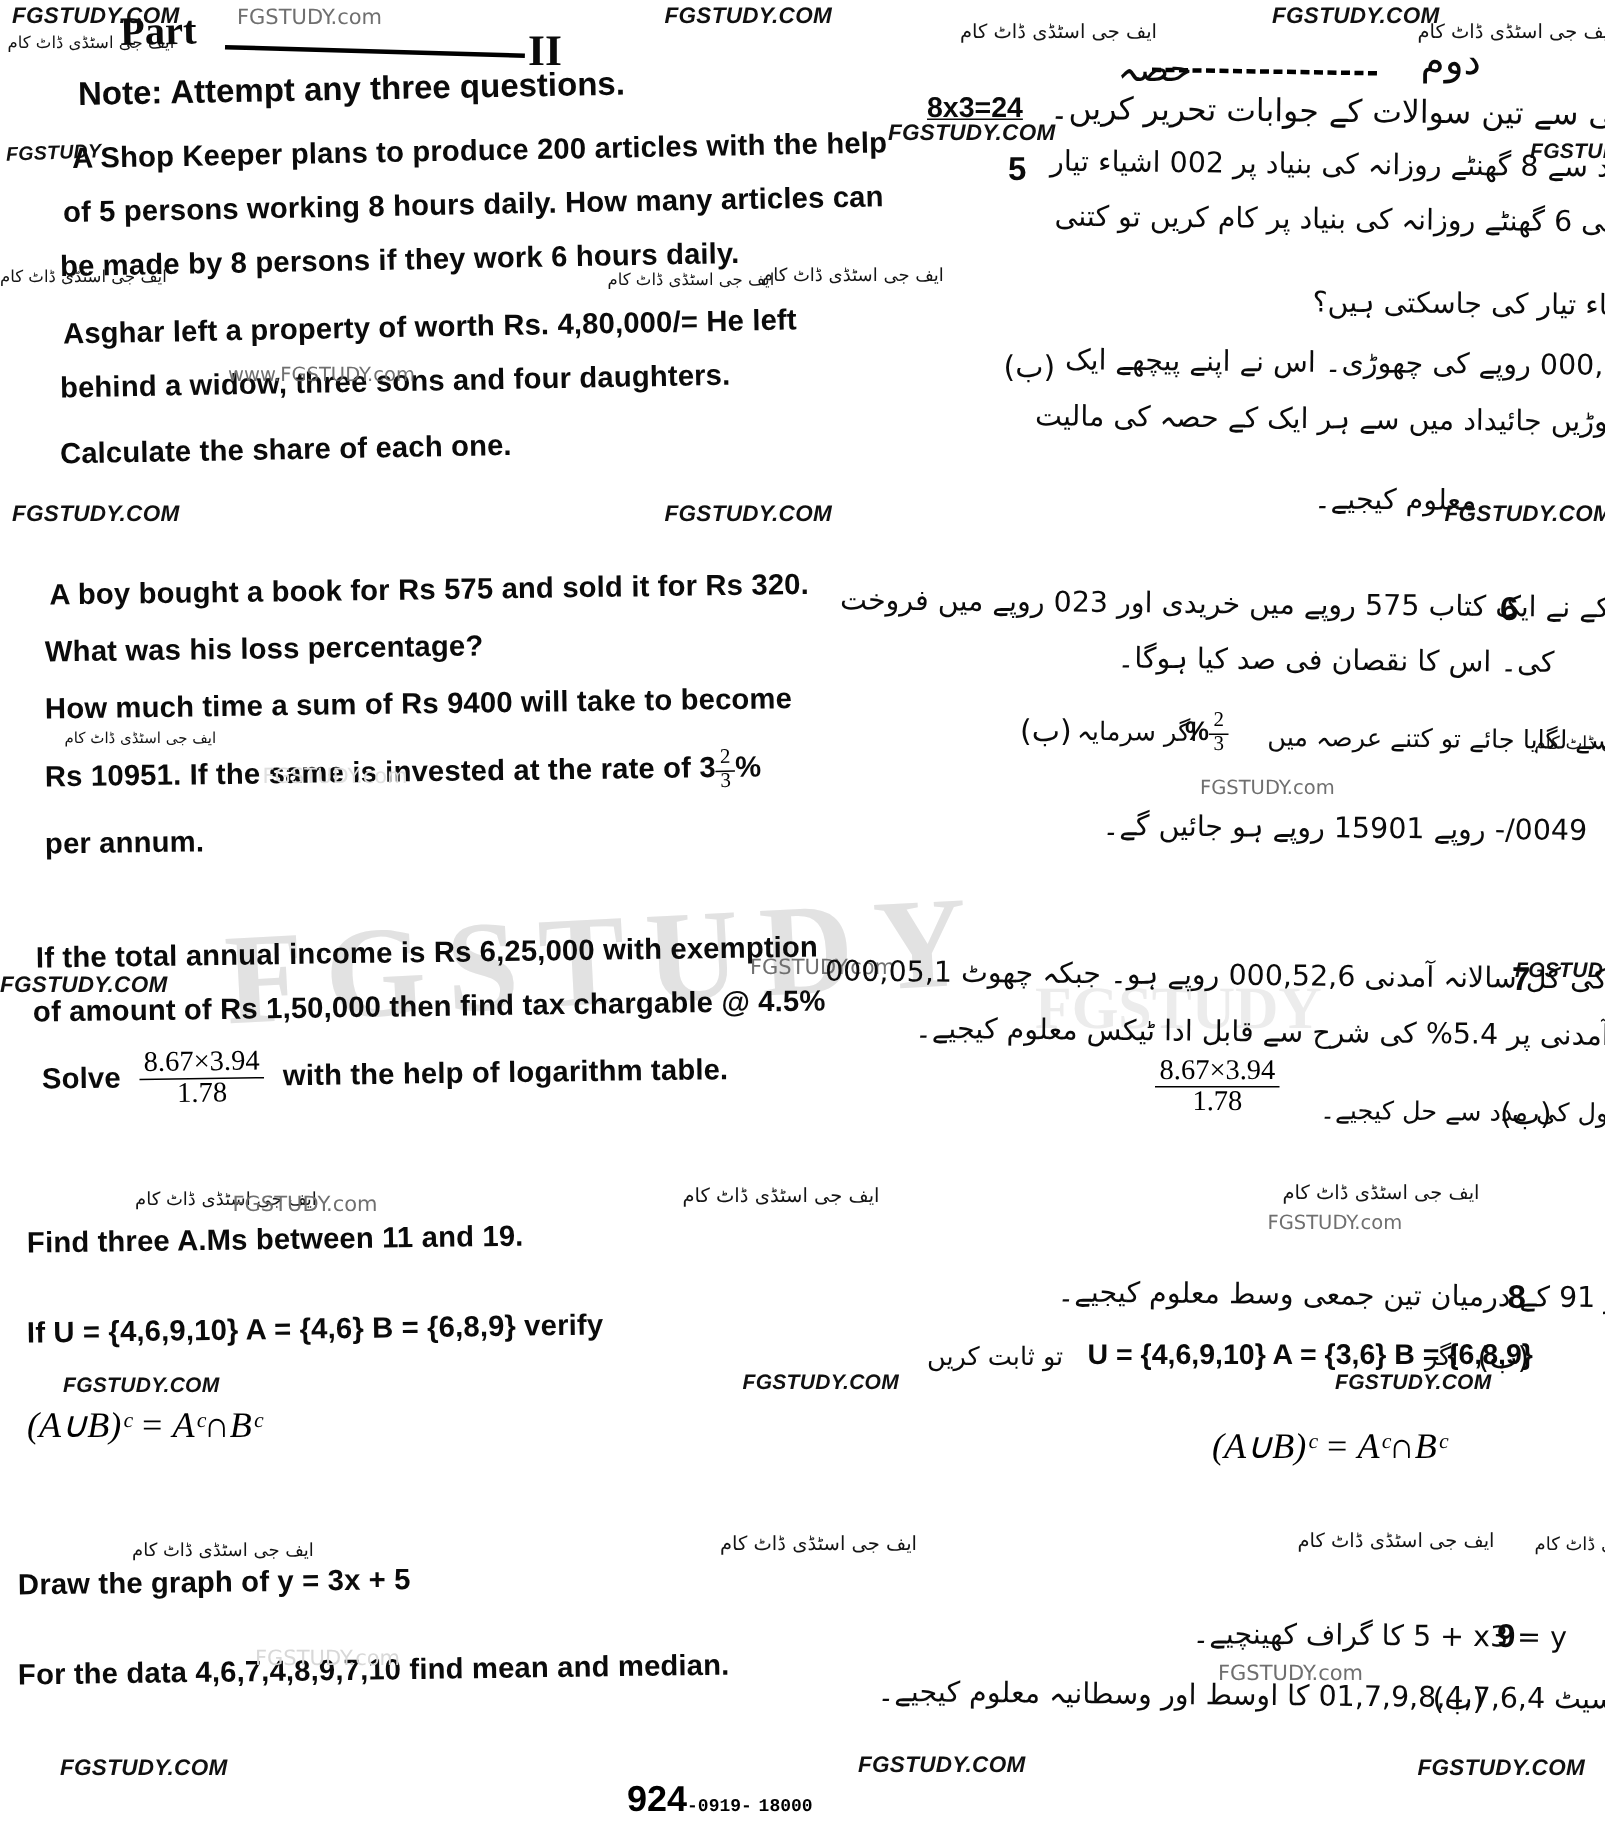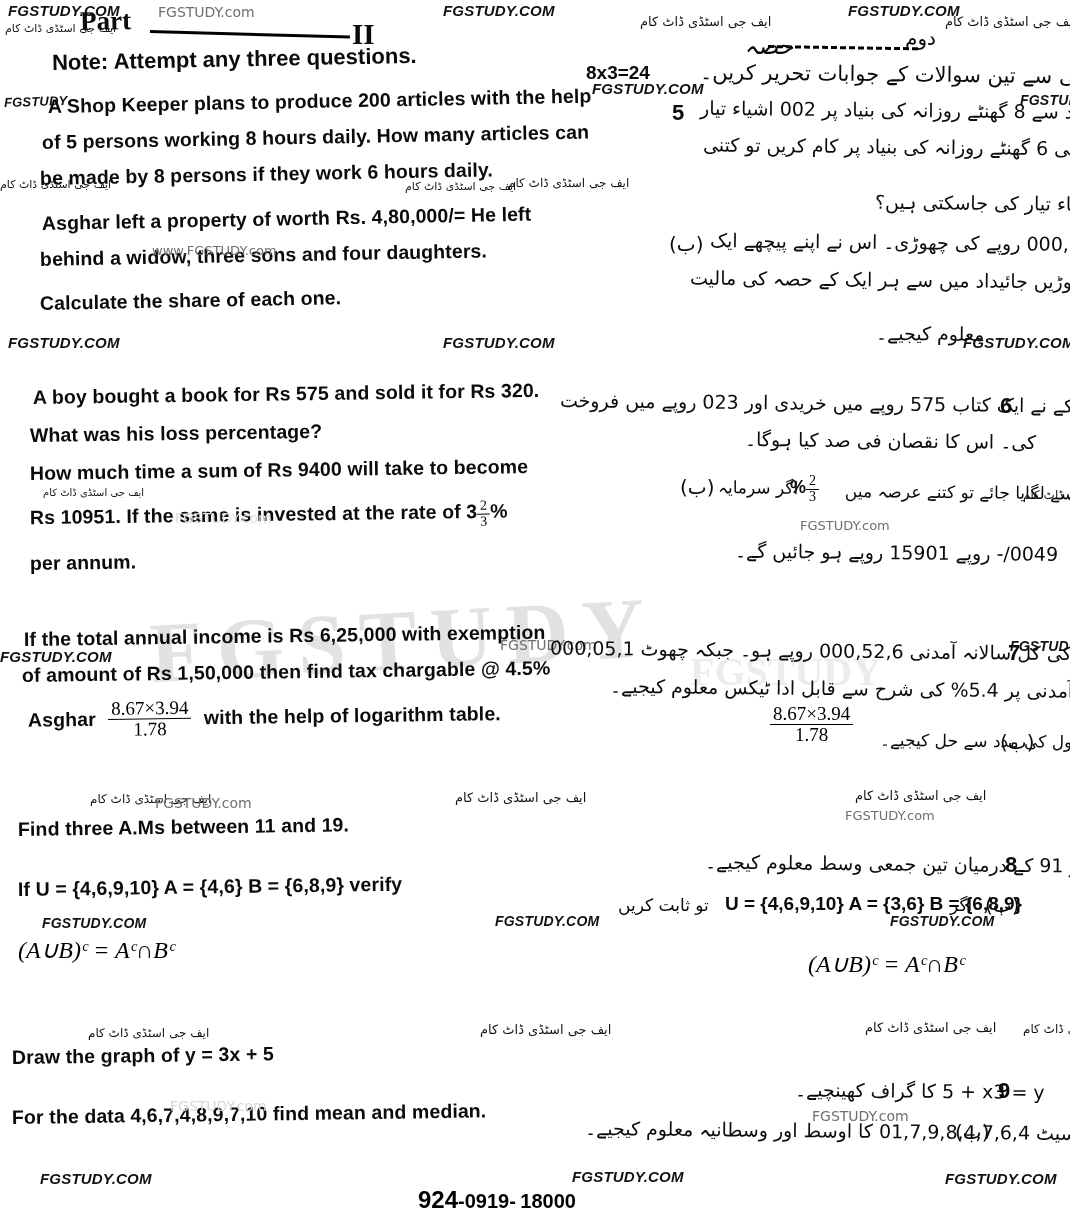--- a/index.html
+++ b/index.html
@@ -40,21 +40,21 @@
   .urdu-sm{font-size:17px;}
 
   
   .frac{display:inline-block;text-align:center;vertical-align:middle;
         font-family:"Liberation Serif", serif;font-style:normal;line-height:1.04;}
   .frac .num{display:block;font-size:17px;padding:0 3px;}
   .frac .den{display:block;font-size:17px;border-top:1.6px solid #000;padding:0 3px;}
   .frac-sm .num,.frac-sm .den{font-size:14px;}
 
   .footer-num{font-family:"Liberation Sans", sans-serif;font-weight:bold;font-size:24px;}
-  .footer-rest{font-family:Liberation Sans, sans-serif;font-weight:bold;font-size:20px;}
+  .footer-rest{font-family:Liberation Mono, monospace;font-weight:bold;font-size:12px;}
 
   .skew-a{transform:rotate(-1.1deg);transform-origin:left center;}
   .skew-b{transform:rotate(-0.8deg);transform-origin:left center;}
   .skew-c{transform:rotate(0.6deg);transform-origin:right center;}
 </style>
 </head>
 <body>
 
 <div id="page">
 
@@ -66,26 +66,26 @@
   <div class="wm wm-bold" style="left:443px;top:2px;font-size:15px;">FGSTUDY.COM</div>
   <div class="wm wm-bold" style="left:848px;top:2px;font-size:15px;">FGSTUDY.COM</div>
   <div class="wm wm-urdu" style="left:945px;top:14px;">ایف جی اسٹڈی ڈاٹ کام</div>
   <div class="wm wm-urdu" style="left:5px;top:22px;font-size:11px;">ایف جی اسٹڈی ڈاٹ کام</div>
   <div class="wm wm-urdu" style="left:640px;top:14px;font-size:13px;">ایف جی اسٹڈی ڈاٹ کام</div>
 
   <div class="abs eng part-word skew-a" style="left:80px;top:6px;">Part</div>
   <div class="dashline" style="left:150px;top:30px;width:200px;transform:rotate(1.6deg);"></div>
   <div class="abs eng roman" style="left:352px;top:18px;">II</div>
 
-  <div class="abs urdu" style="left:905px;top:26px;font-size:20px;">دوم</div>
+  <div class="abs urdu" style="left:947px;top:26px;font-size:26px;">دوم</div>
   <div class="dashline" style="left:768px;top:45px;width:150px;border-top:3px dashed #000;transform:rotate(0.9deg);"></div>
   <div class="abs urdu" style="left:745px;top:32px;font-size:24px;">حصہ</div>
 
   <div class="abs eng note-line skew-a" style="left:52px;top:50px;">Note: Attempt any three questions.</div>
-  <div class="abs eng marks" style="left:586px;top:62px;">8x3=24</div>
+  <div class="abs eng marks" style="left:618px;top:62px;text-decoration:underline;">8x3=24</div>
   <div class="abs urdu urdu-q skew-c" style="left:700px;top:62px;font-size:21px;">نوٹ۔ کوئی سے تین سوالات کے جوابات تحریر کریں۔</div>
   <div class="wm wm-bold" style="left:592px;top:80px;font-size:15px;">FGSTUDY.COM</div>
 
   <div class="wm wm-bold" style="left:4px;top:94px;font-size:13px;transform:rotate(-2deg);">FGSTUDY</div>
   <div class="abs eng qtext skew-a" style="left:48px;top:95px;">A Shop Keeper plans to produce 200 articles with the help</div>
   <div class="abs eng qtext skew-a" style="left:42px;top:131px;">of 5 persons working 8 hours daily. How many articles can</div>
   <div class="abs eng qtext skew-a" style="left:40px;top:167px;">be made by 8 persons if they work 6 hours daily.</div>
 
   <div class="abs eng qtext skew-a" style="left:42px;top:212px;">Asghar left a property of worth Rs. 4,80,000/= He left</div>
   <div class="abs eng qtext skew-a" style="left:40px;top:248px;">behind a widow, three sons and four daughters.</div>
@@ -135,21 +135,21 @@
     <span style="position:absolute;left:285px;top:0;white-space:nowrap;">% سالانہ سادہ شرح منافع سے لگایا جائے تو کتنے عرصہ میں</span>
   </div>
   <div class="abs urdu urdu-q skew-c" style="left:735px;top:540px;">9400/- روپے 10951 روپے ہو جائیں گے۔</div>
   <div class="wm wm-plain" style="left:800px;top:518px;font-size:13px;">FGSTUDY.com</div>
 
   <div class="wm wm-bold" style="left:0px;top:648px;font-size:15px;">FGSTUDY.COM</div>
   <div class="abs eng qtext skew-b" style="left:24px;top:628px;">If the total annual income is Rs 6,25,000 with exemption</div>
   <div class="abs eng qtext skew-b" style="left:22px;top:664px;">of amount of Rs 1,50,000 then find tax chargable @ 4.5%</div>
 
   <div class="abs skew-b" style="left:28px;top:700px;">
-    <span class="eng qtext" style="vertical-align:middle;">Asghar</span>
+    <span class="eng qtext" style="vertical-align:middle;">Solve</span>
     <span class="frac" style="margin:0 8px;"><span class="num" style="font-size:19px;">8.67×3.94</span><span class="den" style="font-size:19px;">1.78</span></span>
     <span class="eng qtext" style="vertical-align:middle;">with the help of logarithm table.</span>
   </div>
   <div class="wm wm-plain" style="left:500px;top:637px;font-size:14px;">FGSTUDY.com</div>
   <div class="wm wm-bold" style="left:1010px;top:638px;font-size:14px;">FGSTUDY.COM</div>
 
   <div class="abs eng" style="left:1008px;top:640px;font-size:22px;font-weight:bold;">7</div>
   <div class="abs urdu urdu-q skew-c" style="left:550px;top:640px;">ایک شخص کی کل سالانہ آمدنی 6,25,000 روپے ہو۔ جبکہ چھوٹ 1,50,000</div>
   <div class="abs urdu urdu-q skew-c" style="left:610px;top:678px;">روپے ہو تو بقیہ آمدنی پر 4.5% کی شرح سے قابل ادا ٹیکس معلوم کیجیے۔</div>
 

